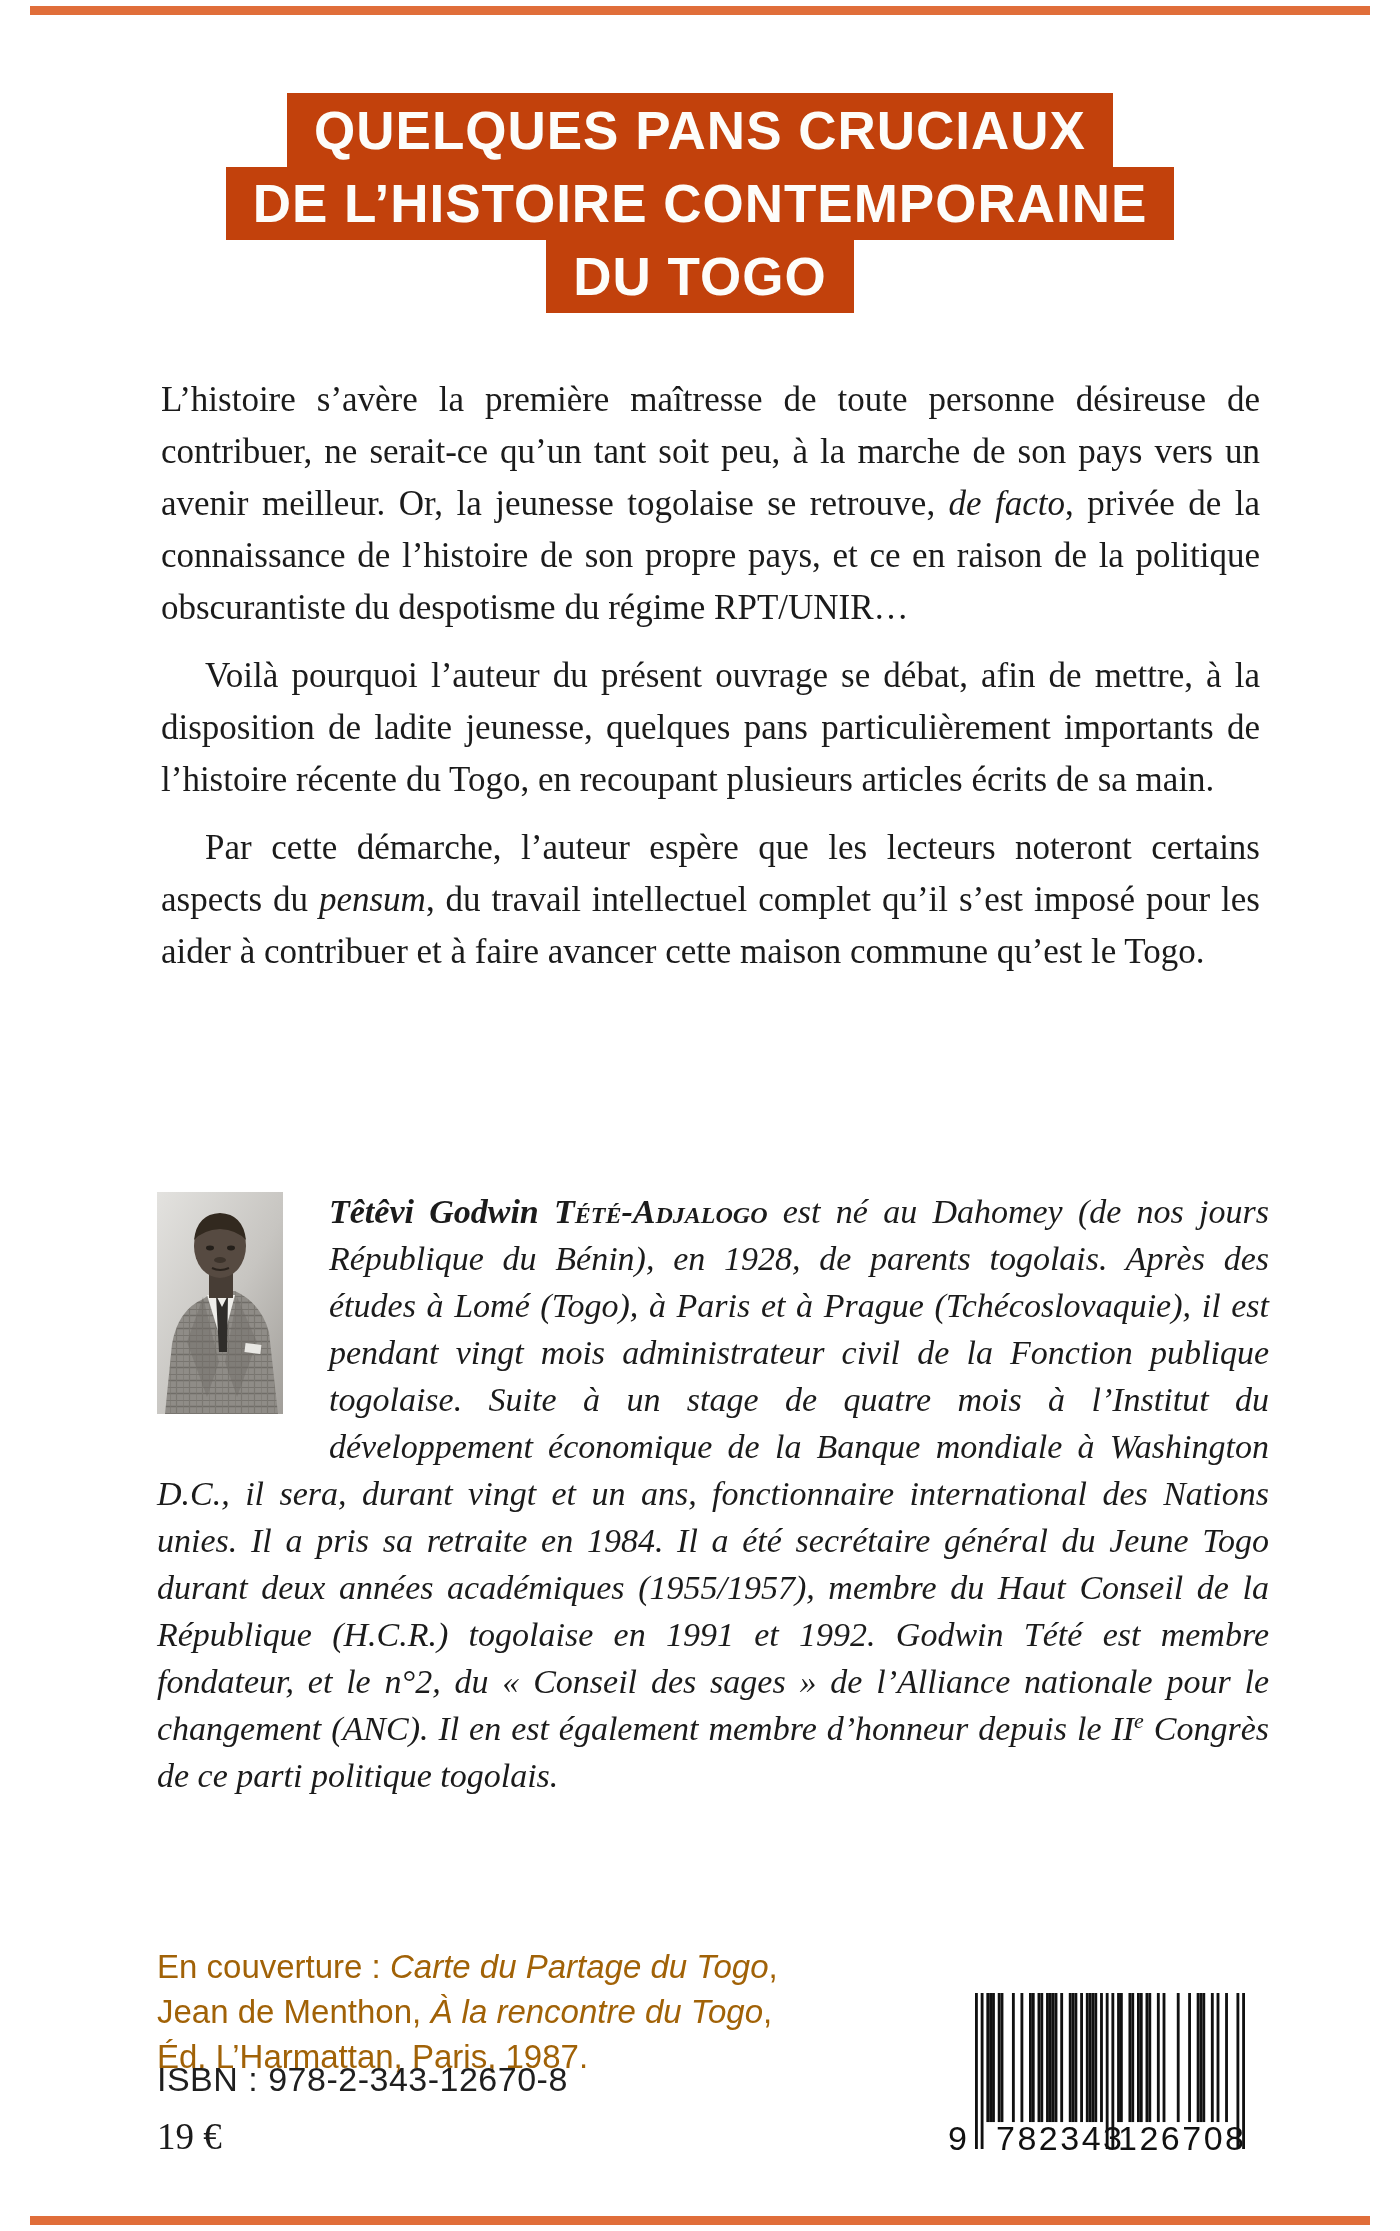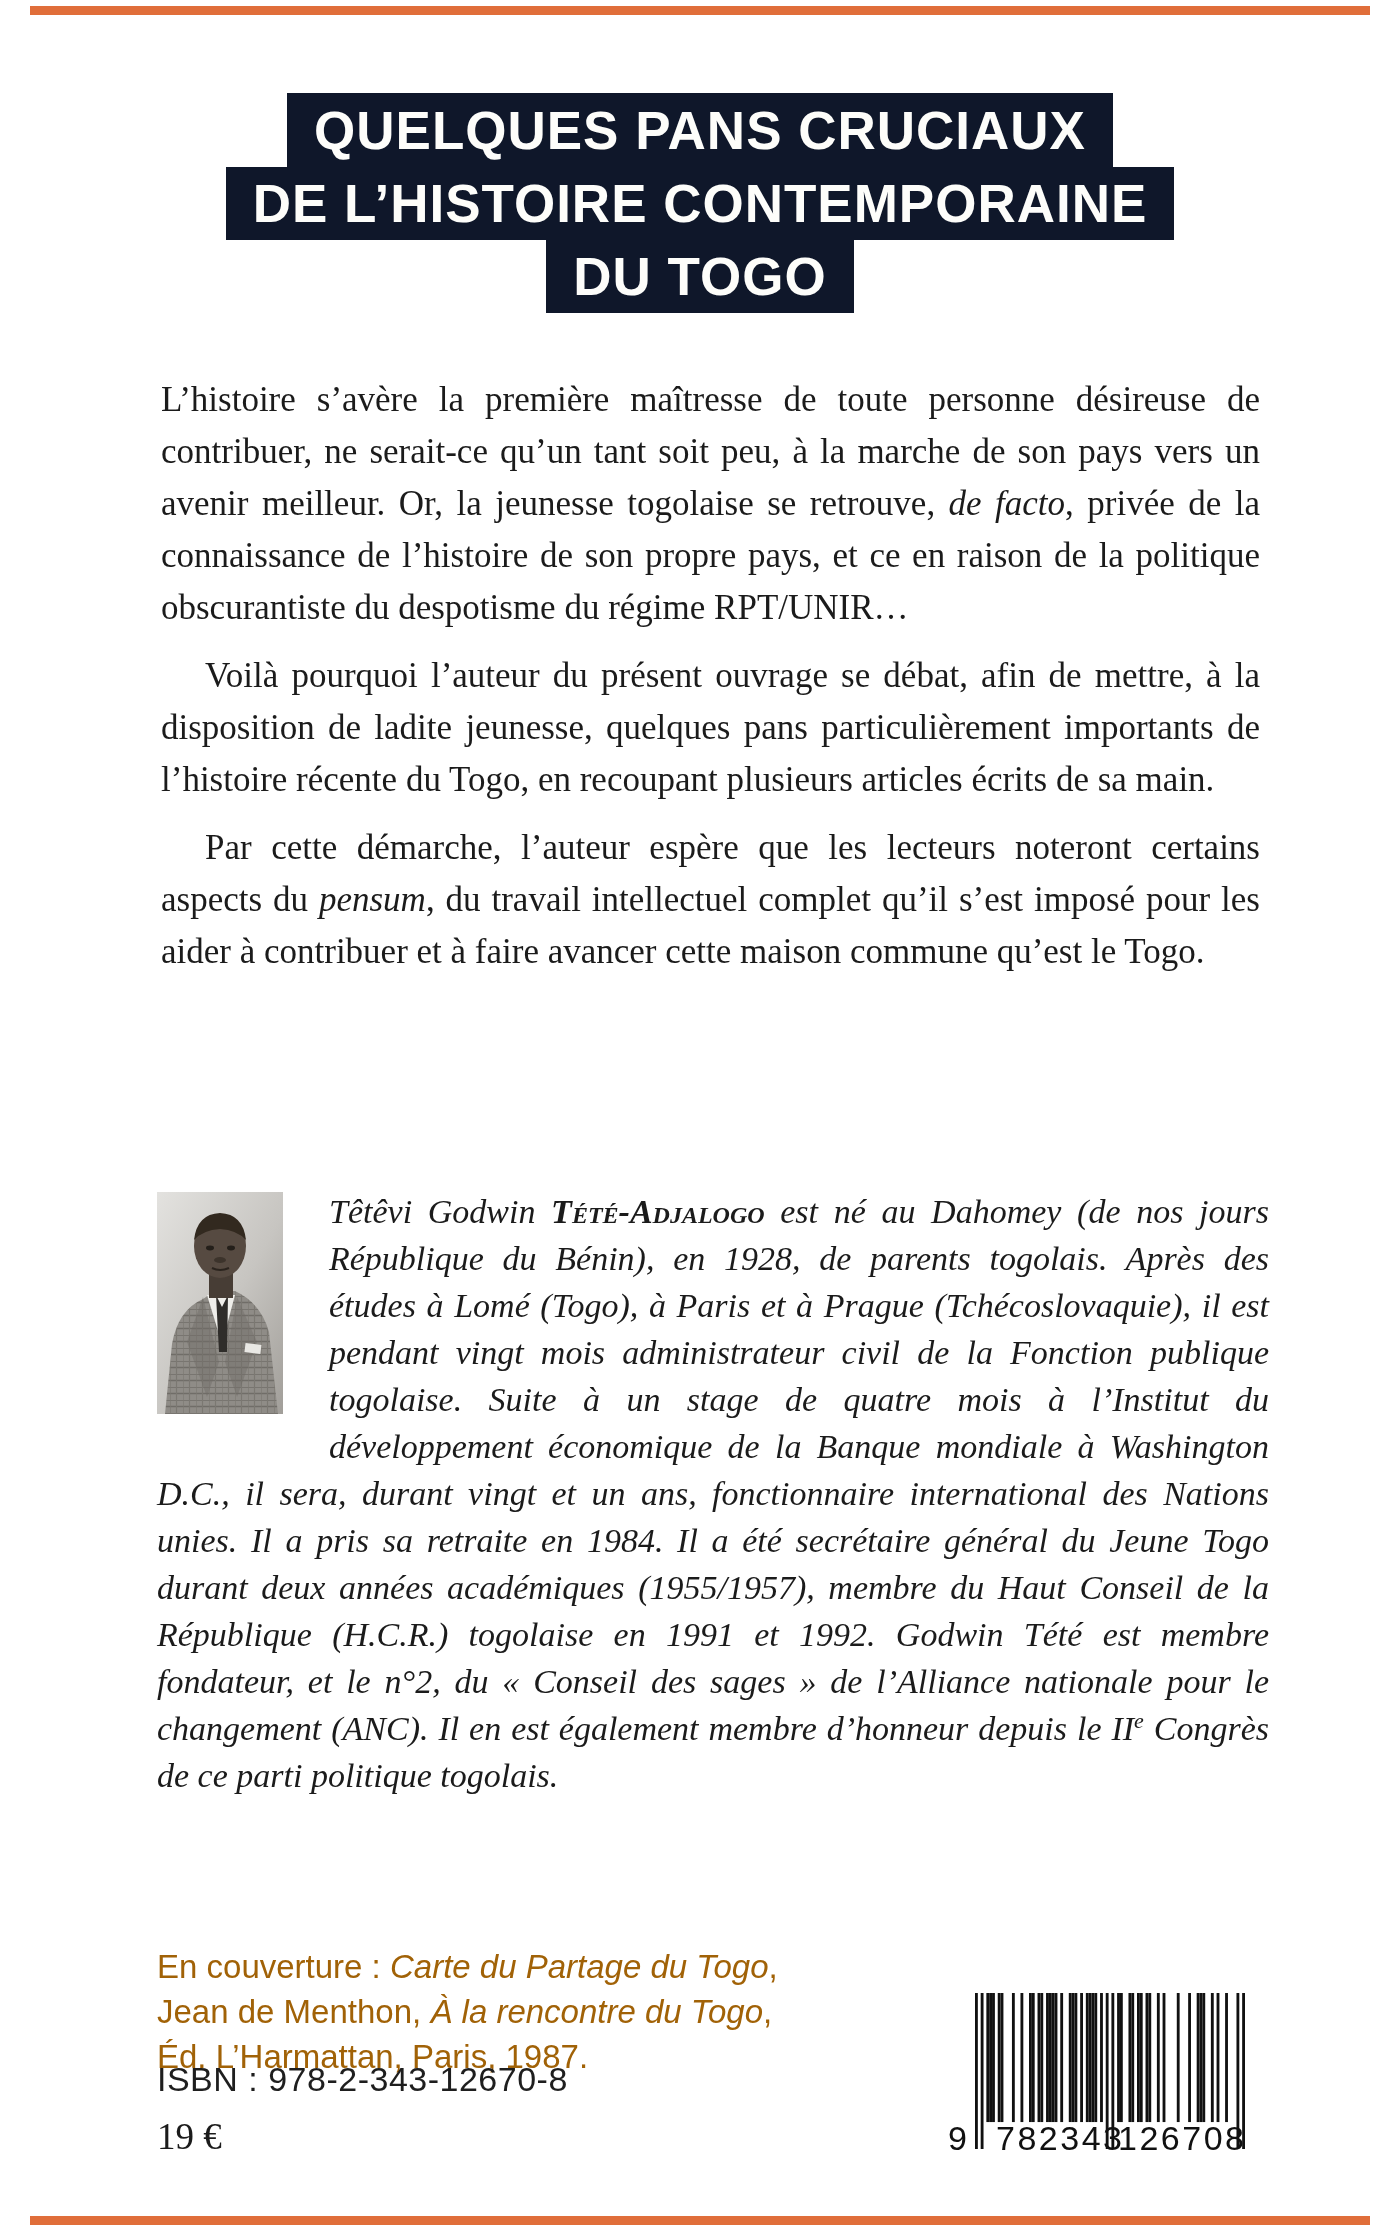--- a/index.html
+++ b/index.html
@@ -5,39 +5,39 @@
   html,body{margin:0;padding:0;background:#ffffff;}
   #page{position:relative;width:1400px;height:2231px;background:#ffffff;overflow:hidden;
         font-family:"Liberation Serif",serif;color:#1b1b1b;}
   .rule{position:absolute;left:30px;width:1340px;height:9px;background:#e06e3a;}
   .rule.top{top:6px;}
   .rule.bottom{top:2216px;}
 
   
   .title-block{position:absolute;top:93px;left:0;width:100%;
     display:flex;flex-direction:column;align-items:center;}
-  .title-line{background:#0f172a;color:#fdfdfa;font-family:"Liberation Sans",sans-serif;
+  .title-line{background:#c2410c;color:#fdfdfa;font-family:"Liberation Sans",sans-serif;
     font-weight:700;font-size:53px;letter-spacing:1px;white-space:nowrap;
     padding:0 27px;display:flex;align-items:center;justify-content:center;}
   .title-line.l1{height:74px;}
   .title-line.l2{height:73px;}
   .title-line.l3{height:73px;}
 
   
   .synopsis{position:absolute;left:157px;top:370px;width:1107px;
     font-size:35px;line-height:52px;text-align:justify;}
   .synopsis p{margin:4px;}
   .synopsis p.indent{text-indent:44px;margin-top:16px;}
   .it{font-style:italic;}
 
   
   .bio{position:absolute;left:157px;top:1188px;width:1112px;
     font-style:italic;font-size:34px;line-height:47px;text-align:justify;}
   .bio .photo{float:left;width:126px;height:222px;margin:4px 46px 12px 0;}
-  .b-bold{font-weight:400;margin-top:20px;}
+  .b-bold{font-weight:700;margin-top:20px;}
   .b-caps{font-weight:700;font-variant:small-caps;}
   .bio sup{font-size:22px;line-height:0;}
 
   
   .credits{position:absolute;left:157px;top:1928px;width:700px;
     font-family:"Liberation Sans",sans-serif;font-size:33px;line-height:45px;color:#a16207;margin-top:16px;}
   .isbn{position:absolute;left:157px;top:2060px;
     font-family:"Liberation Sans",sans-serif;font-size:34px;letter-spacing:0.5px;color:#1e1e1e;}
   .price{position:absolute;left:157px;top:2115px;font-size:37px;color:#1b1b1b;}
 

